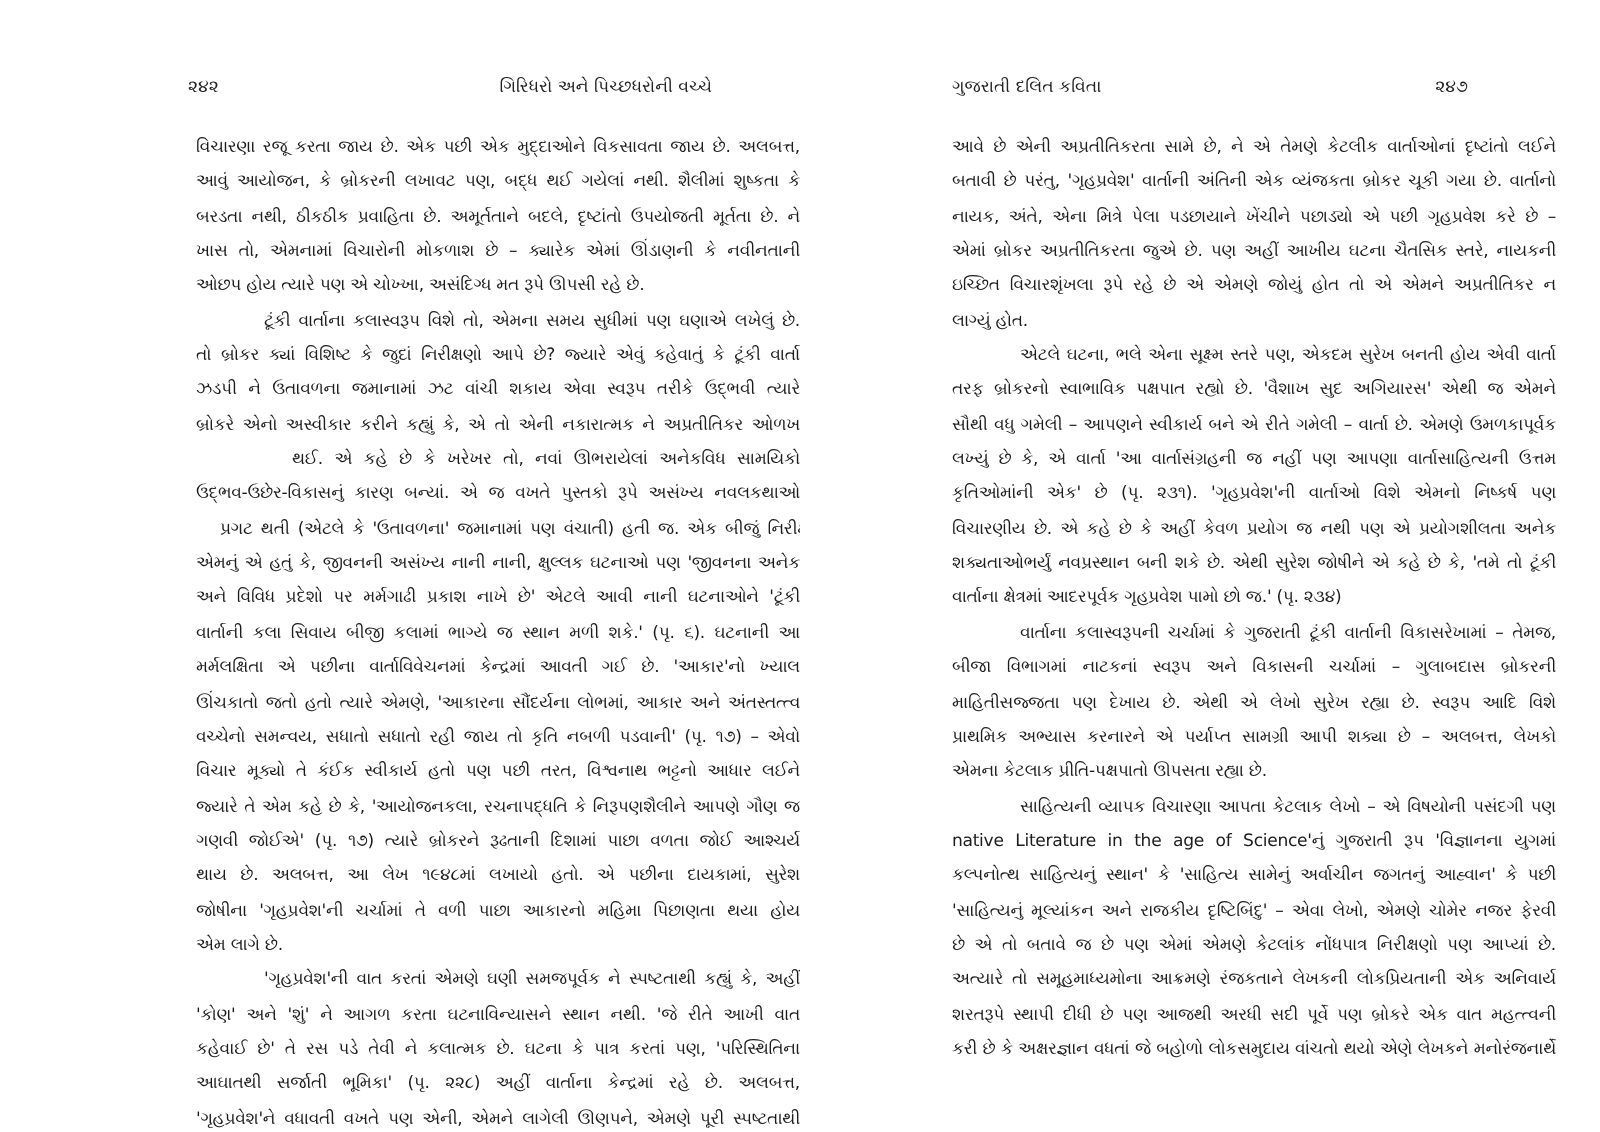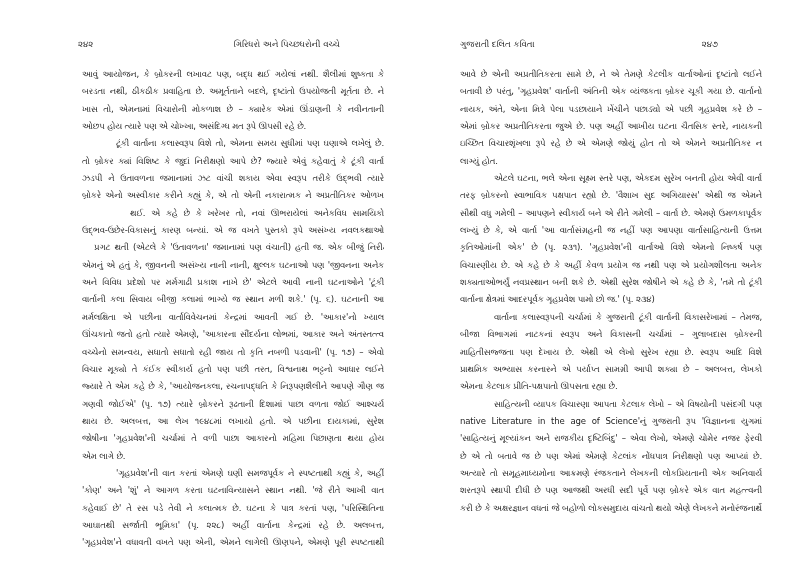--- a/index.html
+++ b/index.html
@@ -10,21 +10,21 @@
   body {
     width: 800px;
     height: 566px;
     position: relative;
     overflow: hidden;
     font-family: "DejaVu Sans", sans-serif;
     color: #1a1a1a;
   }
   .spread {
     position: absolute;
-    left: 0; top: 0;
+    left: 16px; top: 0;
     width: 722px; height: 566px;
     background: #ffffff;
     text-decoration: underline;
   }
   .page {
     position: absolute;
     top: 0;
     width: 400px;
     height: 566px;
   }
@@ -68,20 +68,21 @@
 </style>
 </head>
 <body>
 
 <div class="spread">
 
   <div class="page page-left">
     <div class="running-head folio">૨૪૨</div>
     <div class="running-head head-title">ગિરિધરો અને પિચ્છધરોની વચ્ચે</div>
     <div class="body-text" id="left-body">
+        <span class="line"><span style="white-space: nowrap; word-spacing: 1.30339px;">વિચારણા રજૂ કરતા જાય છે. એક પછી એક મુદ્દાઓને વિકસાવતા જાય છે. અલબત્ત,</span></span>
         <span class="line"><span style="white-space: nowrap; word-spacing: 2.07292px;">આવું આયોજન, કે બ્રોકરની લખાવટ પણ, બદ્ધ થઈ ગયેલાં નથી. શૈલીમાં શુષ્કતા કે</span></span>
         <span class="line"><span style="white-space: nowrap; word-spacing: 2.03693px;">બરડતા નથી, ઠીકઠીક પ્રવાહિતા છે. અમૂર્તતાને બદલે, દૃષ્ટાંતો ઉપયોજતી મૂર્તતા છે. ને</span></span>
         <span class="line"><span style="white-space: nowrap; word-spacing: 2.96449px;">ખાસ તો, એમનામાં વિચારોની મોકળાશ છે – ક્યારેક એમાં ઊંડાણની કે નવીનતાની</span></span>
         <span class="line last">ઓછપ હોય ત્યારે પણ એ ચોખ્ખા, અસંદિગ્ધ મત રૂપે ઊપસી રહે છે.</span>
         <span class="line indent"><span style="white-space: nowrap; word-spacing: 1.5142px;">ટૂંકી વાર્તાના કલાસ્વરૂપ વિશે તો, એમના સમય સુધીમાં પણ ઘણાએ લખેલું છે.</span></span>
         <span class="line"><span style="white-space: nowrap; word-spacing: 2.2846px;">તો બ્રોકર ક્યાં વિશિષ્ટ કે જુદાં નિરીક્ષણો આપે છે? જ્યારે એવું કહેવાતું કે ટૂંકી વાર્તા</span></span>
         <span class="line"><span style="white-space: nowrap; word-spacing: 3.21307px;">ઝડપી ને ઉતાવળના જમાનામાં ઝટ વાંચી શકાય એવા સ્વરૂપ તરીકે ઉદ્ભવી ત્યારે</span></span>
         <span class="line"><span style="white-space: nowrap; word-spacing: 1.76302px;">બ્રોકરે એનો અસ્વીકાર કરીને કહ્યું કે, એ તો એની નકારાત્મક ને અપ્રતીતિકર ઓળખ</span></span>
         <span class="line"><span style="white-space: nowrap; word-spacing: 3.23438px; margin-left: 48px;">થઈ. એ કહે છે કે ખરેખર તો, નવાં ઊભરાયેલાં અનેકવિધ સામયિકો ટૂંકી વાર્તાના</span></span>
         <span class="line"><span style="white-space: nowrap; word-spacing: 2.85417px;">ઉદ્ભવ-ઉછેર-વિકાસનું કારણ બન્યાં. એ જ વખતે પુસ્તકો રૂપે અસંખ્ય નવલકથાઓ</span></span>
@@ -124,20 +125,21 @@
         <span class="line"><span style="white-space: nowrap; word-spacing: 1.65402px;">વિચારણીય છે. એ કહે છે કે અહીં કેવળ પ્રયોગ જ નથી પણ એ પ્રયોગશીલતા અનેક</span></span>
         <span class="line"><span style="white-space: nowrap; word-spacing: 1.13058px;">શક્યતાઓભર્યું નવપ્રસ્થાન બની શકે છે. એથી સુરેશ જોષીને એ કહે છે કે, 'તમે તો ટૂંકી</span></span>
         <span class="line last">વાર્તાના ક્ષેત્રમાં આદરપૂર્વક ગૃહપ્રવેશ પામો છો જ.' (પૃ. ૨૩૪)</span>
         <span class="line indent"><span style="white-space: nowrap; word-spacing: 1.80382px;">વાર્તાના કલાસ્વરૂપની ચર્ચામાં કે ગુજરાતી ટૂંકી વાર્તાની વિકાસરેખામાં – તેમજ,</span></span>
         <span class="line"><span style="white-space: nowrap; word-spacing: 5.27083px;">બીજા વિભાગમાં નાટકનાં સ્વરૂપ અને વિકાસની ચર્ચામાં – ગુલાબદાસ બ્રોકરની</span></span>
         <span class="line"><span style="white-space: nowrap; word-spacing: 3.52865px;">માહિતીસજ્જતા પણ દેખાય છે. એથી એ લેખો સુરેખ રહ્યા છે. સ્વરૂપ આદિ વિશે</span></span>
         <span class="line"><span style="white-space: nowrap; word-spacing: 2.91477px;">પ્રાથમિક અભ્યાસ કરનારને એ પર્યાપ્ત સામગ્રી આપી શક્યા છે – અલબત્ત, લેખકો</span></span>
         <span class="line last">એમના કેટલાક પ્રીતિ-પક્ષપાતો ઊપસતા રહ્યા છે.</span>
         <span class="line indent"><span style="white-space: nowrap; word-spacing: 0.929688px;">સાહિત્યની વ્યાપક વિચારણા આપતા કેટલાક લેખો – એ વિષયોની પસંદગી પણ</span></span>
         <span class="line"><span style="white-space: nowrap; word-spacing: 3.25469px;">native Literature in the age of Science'નું ગુજરાતી રૂપ 'વિજ્ઞાનના યુગમાં</span></span>
+        <span class="line"><span style="white-space: nowrap; word-spacing: 2.44219px;">કલ્પનોત્થ સાહિત્યનું સ્થાન' કે 'સાહિત્ય સામેનું અર્વાચીન જગતનું આહ્વાન' કે પછી</span></span>
         <span class="line"><span style="white-space: nowrap; word-spacing: 1.57812px;">'સાહિત્યનું મૂલ્યાંકન અને રાજકીય દૃષ્ટિબિંદુ' – એવા લેખો, એમણે ચોમેર નજર ફેરવી</span></span>
         <span class="line"><span style="white-space: nowrap; word-spacing: 2.25px;">છે એ તો બતાવે જ છે પણ એમાં એમણે કેટલાંક નોંધપાત્ર નિરીક્ષણો પણ આપ્યાં છે.</span></span>
         <span class="line"><span style="white-space: nowrap; word-spacing: 1.90234px;">અત્યારે તો સમૂહમાધ્યમોના આક્રમણે રંજકતાને લેખકની લોકપ્રિયતાની એક અનિવાર્ય</span></span>
         <span class="line"><span style="white-space: nowrap; word-spacing: 1.87019px;">શરતરૂપે સ્થાપી દીધી છે પણ આજથી અરધી સદી પૂર્વે પણ બ્રોકરે એક વાત મહત્ત્વની</span></span>
         <span class="line"><span style="white-space: nowrap; word-spacing: 0.147135px;">કરી છે કે અક્ષરજ્ઞાન વધતાં જે બહોળો લોકસમુદાય વાંચતો થયો એણે લેખકને મનોરંજનાર્થે</span></span>
       </div>
   </div>
 
 </div>
 

